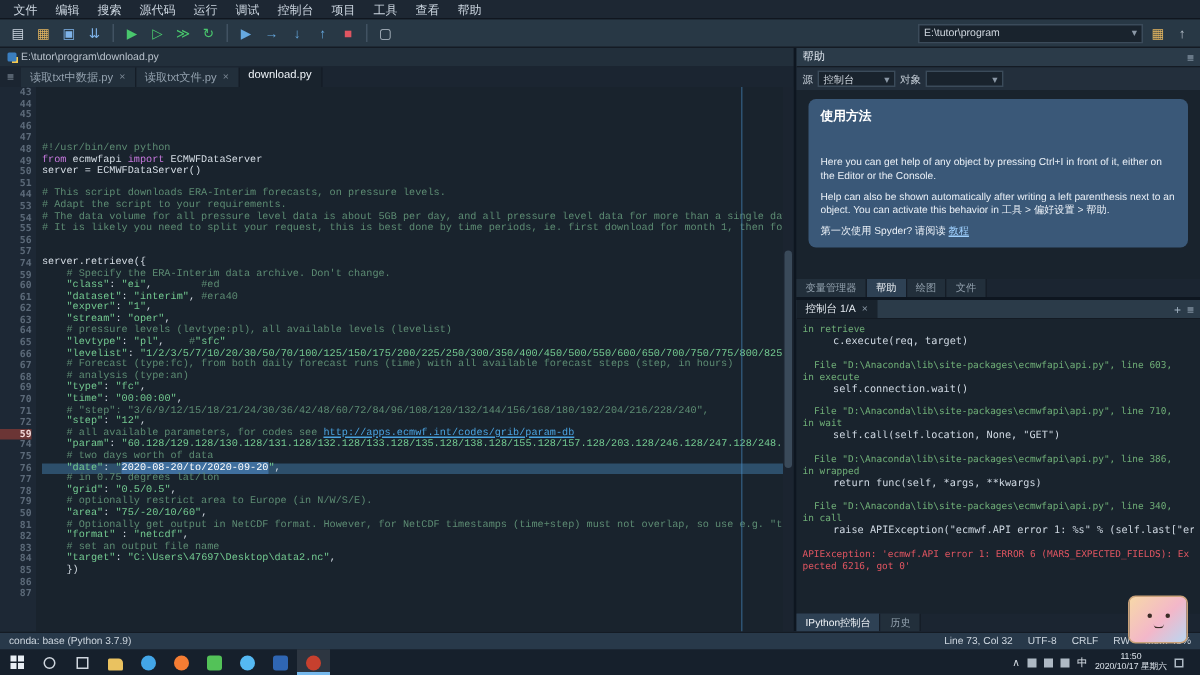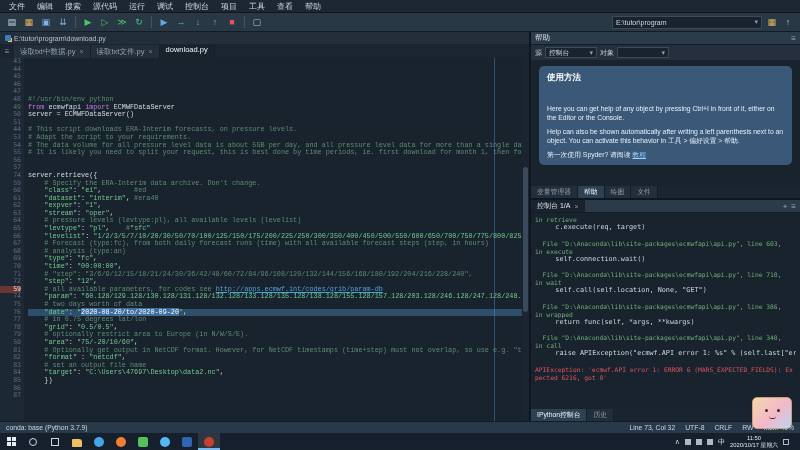--- a/index.html
+++ b/index.html
@@ -47,21 +47,21 @@
                  color:#8b98a6; font-size:8px; }
   .etabs { display:flex; height:13px; }
   .etab { padding:0 6px; font-size:7.5px; color:#93a1ae; background:#222f3b;
           border-right:1px solid #151d27; display:flex; align-items:center; gap:4px; }
   .etab.active { background:#19232d; color:#eef3f8;flex-direction:column; }
   .etab .x { font-size:7px; color:#7b8895; }
 
   .editor-body { flex:1; min-height:0; display:flex; background:#19232d; position:relative; }
   .gutter { flex:0 0 24px; background:#1d2835; color:#5c6a79; text-align:right;
             font:6.5px/7.6px "DejaVu Sans Mono", monospace; padding-right:3px; }
-  .gn { height:7.6px; }
+  .gn { height:7.6px;font-weight:bold; }
   .gn.gcur { background:#6b3535; color:#f2d9d9; }
   .code { flex:1; position:relative; font:6.8px/7.6px "DejaVu Sans Mono", monospace;
           color:#d5dde5; white-space:pre; overflow:hidden; padding-left:4px; }
   .cl { height:7.6px;font-family:Liberation Mono, monospace; }
   .cl.cur { background:#2d4f6b; }
   .sel { background:#3f6f9e; color:#ffffff; }
   .com { color:#5d8c73; }
   .str { color:#73c990; }
   .kw  { color:#c678dd; }
   .url { color:#4aa3e0; text-decoration:underline; }

